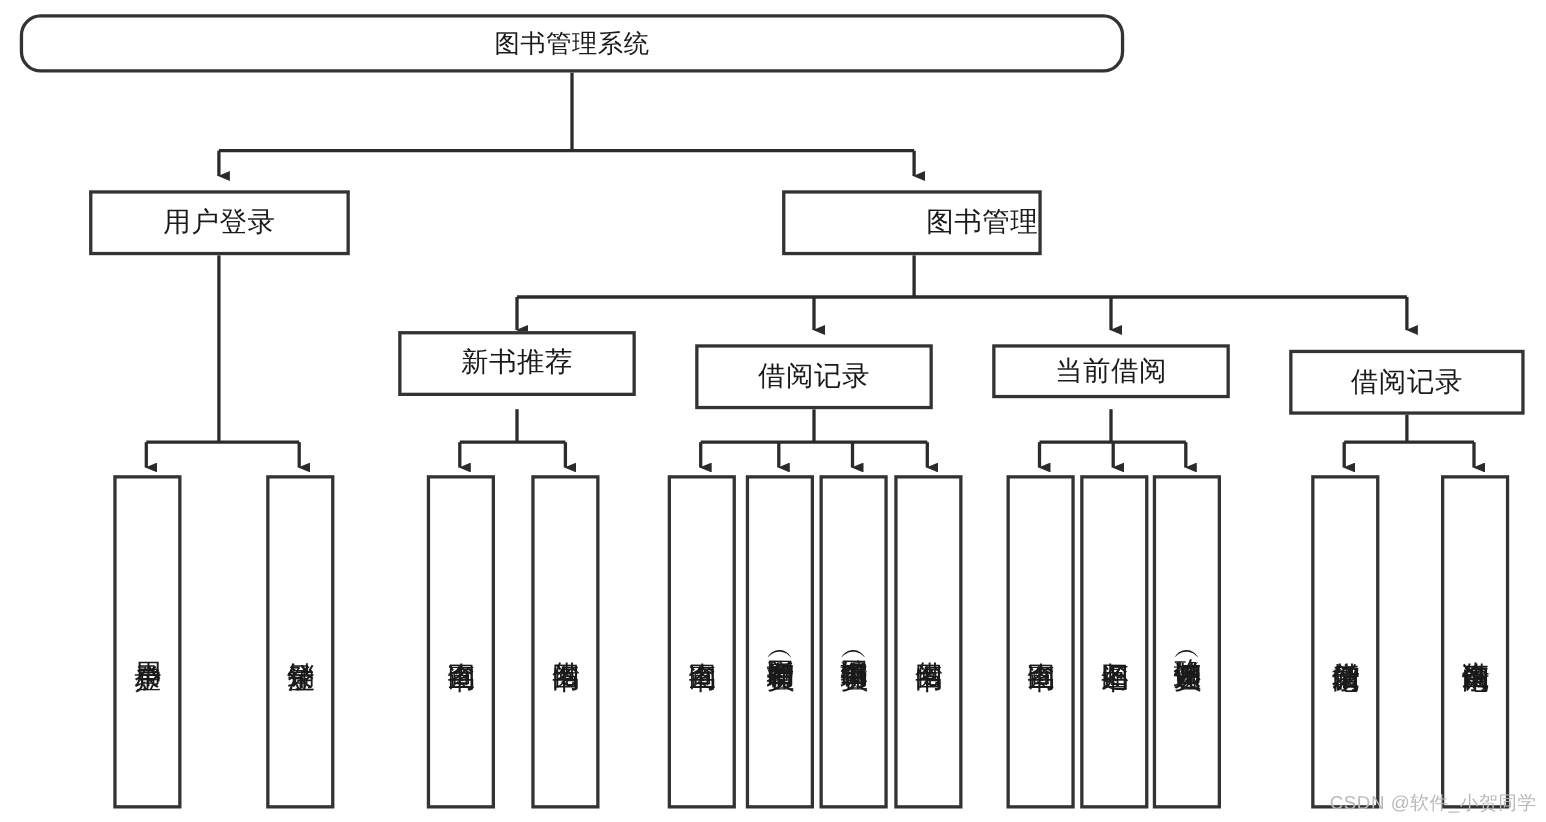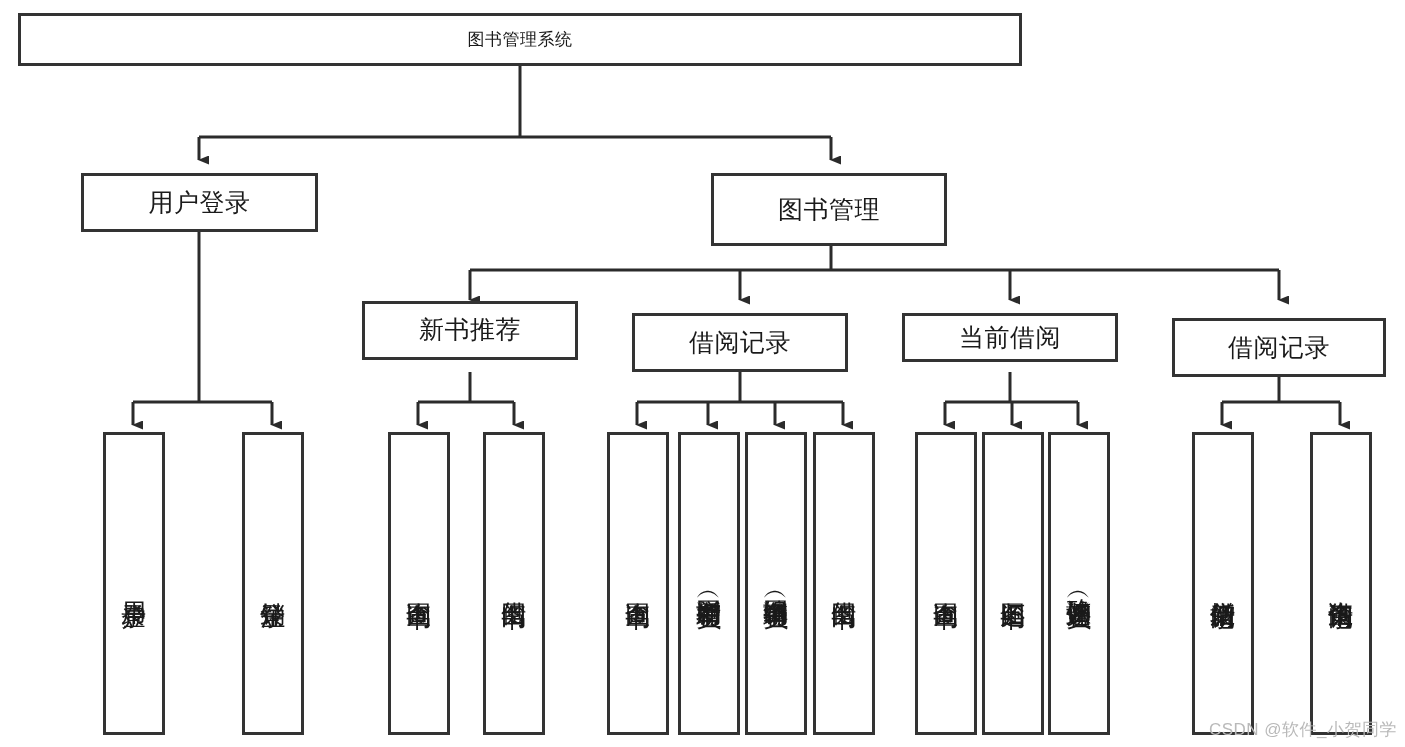--- a/index.html
+++ b/index.html
@@ -36,23 +36,24 @@
     justify-content: center;
     color: #1a1a1a;
   }
   .node-h {
     font-size: 25px;
     line-height: 1.15;
     letter-spacing: 0.5px;
     white-space: nowrap;
   }
   .node-root {
-    font-size: 17px;
+    font-size: 23px;
     letter-spacing: 0.5px;
     white-space: nowrap;
+    border-radius: 19px;
   }
   .node-v {
     font-size: 25px;
     letter-spacing: 1px;
     writing-mode: vertical-rl;
     text-orientation: upright;
     line-height: 1.05;
     padding: 4px 0;
     text-align: center;
     align-items: center;
@@ -130,21 +131,21 @@
     </g>
   </svg>
 
   <div class="node node-root" style="left:18px; top:13px; width:1004px; height:53px;">
     <span>图书管理系统</span>
   </div>
 
   <div class="node node-h" style="left:81px; top:173px; width:237px; height:59px;">
     <span>用户登录</span>
   </div>
-  <div class="node node-h" style="left:711px; top:173px; width:236px; height:73px;">
+  <div class="node node-h" style="left:711px; top:173px; width:236px; height:59px;justify-content:flex-end;">
     <span>图书管理</span>
   </div>
 
   <div class="node node-h" style="left:362px; top:301px; width:216px; height:59px;font-family:Liberation Serif, serif;">
     <span>新书推荐</span>
   </div>
   <div class="node node-h" style="left:632px; top:313px; width:216px; height:59px;">
     <span>借阅记录</span>
   </div>
   <div class="node node-h" style="left:902px; top:313px; width:216px; height:49px;">

